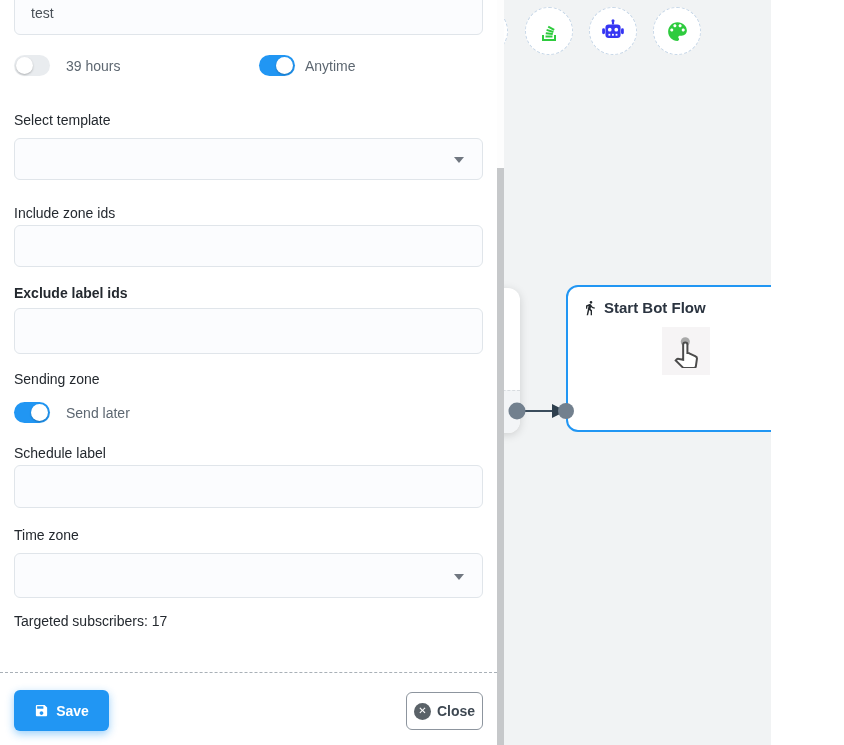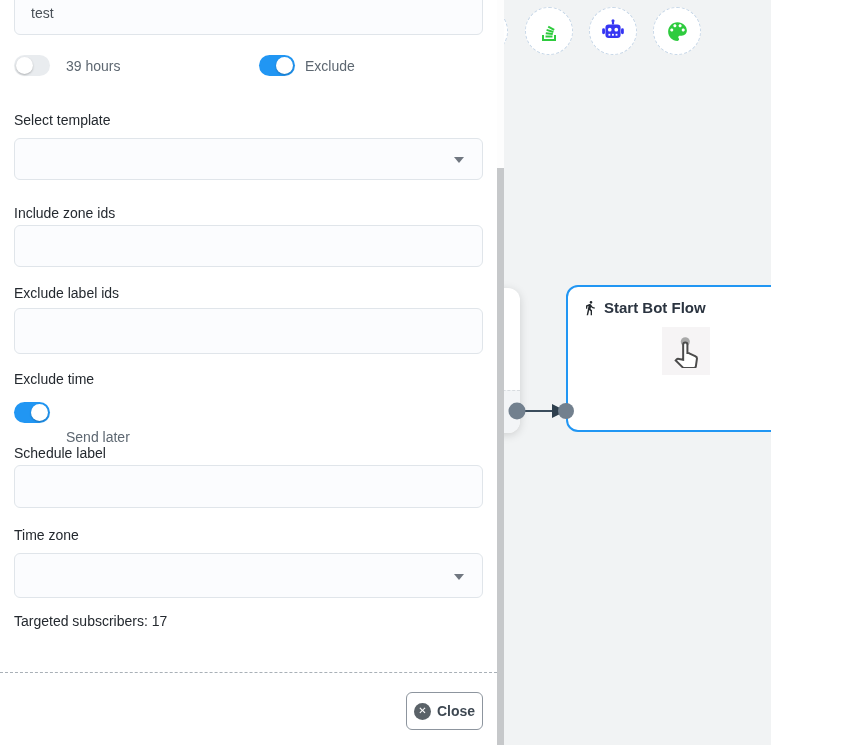--- a/index.html
+++ b/index.html
@@ -80,52 +80,58 @@
     <input class="text-input" style="top: -9px; height: 44px;" value="test">
 
     <div class="toggle" style="left:14px; top:55px;">
       <div class="knob"></div>
     </div>
     <div class="toggle-label" style="left:66px; top:58px;">39 hours</div>
 
     <div class="toggle on" style="left:259px; top:55px;">
       <div class="knob"></div>
     </div>
-    <div class="toggle-label" style="left:305px; top:58px;">Exclude</div>
+    <div class="toggle-label" style="left:305px; top:58px;">Anytime</div>
 
     <div class="field-label" style="top:112px;">Select template</div>
     <div class="select-box" style="top:138px; height:42px;">
       <span class="caret"></span>
     </div>
 
     <div class="field-label" style="top:205px;">Include zone ids</div>
     <input class="text-input" style="top: 225px; height: 42px;" value="">
 
-    <div class="field-label" style="top:285px;">Exclude label ids</div>
+    <div class="field-label" style="top:285px;font-weight:bold;">Exclude label ids</div>
     <input class="text-input" style="top: 308px; height: 46px;" value="">
 
-    <div class="field-label" style="top:371px;">Exclude time</div>
+    <div class="field-label" style="top:371px;">Sending zone</div>
 
     <div class="toggle on" style="left:14px; top:402px;">
       <div class="knob"></div>
     </div>
-    <div class="toggle-label" style="left:66px; top:429px;">Send later</div>
+    <div class="toggle-label" style="left:66px; top:405px;">Send later</div>
 
     <div class="field-label" style="top:445px;">Schedule label</div>
     <input class="text-input" style="top: 465px; height: 43px;" value="">
 
     <div class="field-label" style="top:527px;">Time zone</div>
     <div class="select-box" style="top:553px; height:45px;">
       <span class="caret"></span>
     </div>
 
     <div class="field-label" style="top:613px;">Targeted subscribers: 17</div>
 
     <div class="dashed-divider"></div>
 
+    <button class="btn-save">
+      <svg width="15" height="15" viewBox="0 0 24 24">
+        <path fill="#ffffff" d="M17 3H5c-1.11 0-2 .9-2 2v14c0 1.1.89 2 2 2h14c1.1 0 2-.9 2-2V7l-4-4zm-5 16c-1.66 0-3-1.34-3-3s1.34-3 3-3 3 1.34 3 3-1.34 3-3 3zm3-10H5V5h10v4z"></path>
+      </svg>
+      <span>Save</span>
+    </button>
 
     <button class="btn-close">
       <span class="close-circle">✕</span>
       <span>Close</span>
     </button>
   </div>
 
   <div class="scroll-track">
     <div class="scroll-thumb"></div>
   </div>

